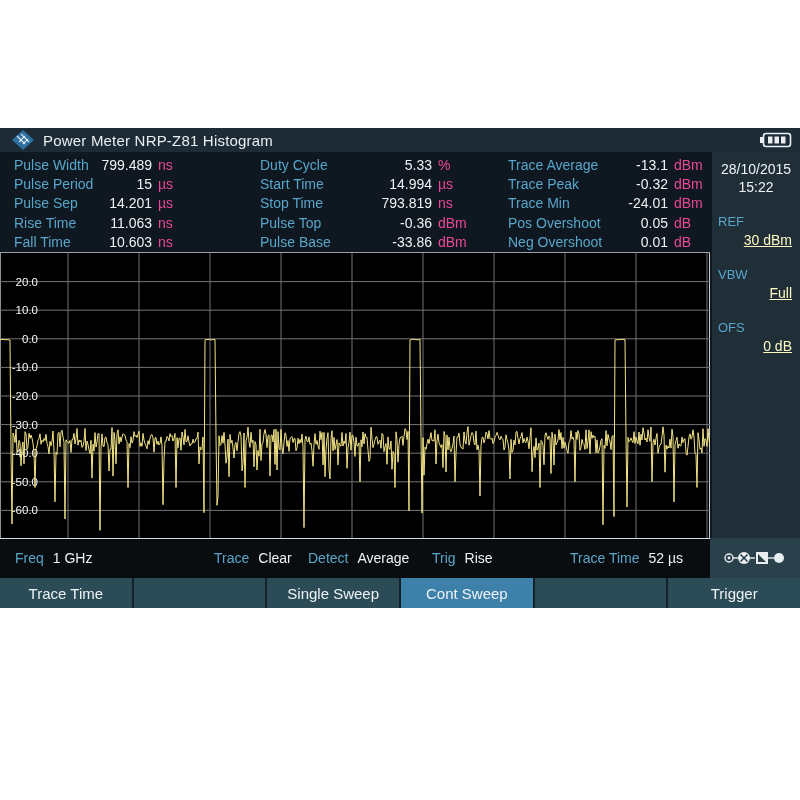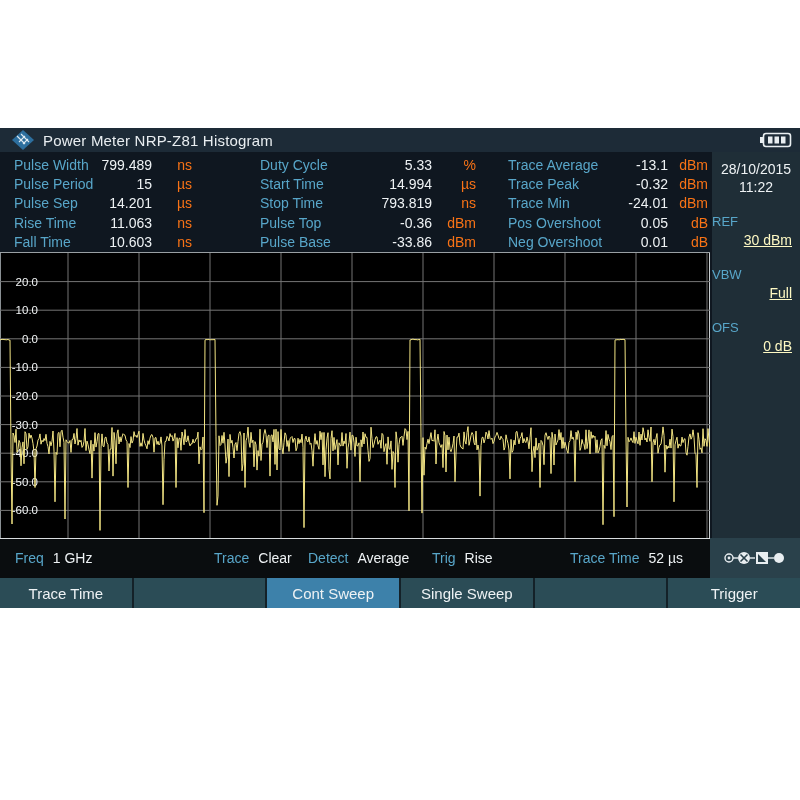--- a/index.html
+++ b/index.html
@@ -13,27 +13,27 @@
   .titlebar .title{color:#e9eef1;font-size:15px;margin-left:9px;letter-spacing:.2px;}
   .titlebar .batt{position:absolute;right:8px;top:4px;}
   
   .meas{position:absolute;left:0;top:24px;width:712px;height:100px;background:#0f1720;}
   .mcol{position:absolute;top:3px;display:grid;grid-auto-rows:19.4px;align-items:center;}
   .mcol.c1{left:14px;grid-template-columns:80px 58px 40px;}
   .mcol.c2{left:260px;grid-template-columns:82px 90px 44px;}
   .mcol.c3{left:508px;grid-template-columns:104px 56px 40px;}
   .mlabel{color:#58a6c9;font-size:14px;white-space:nowrap;}
   .mvalue{color:#eef2f4;font-size:14px;text-align:right;white-space:nowrap;}
-  .munit{color:#f97316;font-size:14px;padding-left:6px;white-space:nowrap;text-align:right;}
+  .munit{color:#ec4899;font-size:14px;padding-left:6px;white-space:nowrap;}
   
   .sidebar{position:absolute;left:712px;top:24px;width:88px;height:388px;background:#1f2e37;}
   .sb-date{color:#eef2f4;font-size:14px;text-align:center;margin-top:9px;}
   .sb-time{color:#eef2f4;font-size:14px;text-align:center;margin-top:2px;}
   .sb-group{margin-top:19px;}
-  .sb-label{color:#58a6c9;font-size:13px;}
+  .sb-label{color:#58a6c9;font-size:13px;padding-left:6px;}
   .sb-value{color:#fef9c3;font-size:14px;text-align:right;padding-right:8px;margin-top:3px;text-decoration:underline;}
   
   .chart{position:absolute;left:0;top:124px;width:710px;height:286px;background:#000;
          border-top:1px solid #9aa0a4;}
   
   .status{position:absolute;left:0;top:410px;width:710px;height:39px;background:#0a0d0f;
           border-top:1px solid #d8dcde;}
   .stitem{position:absolute;top:0;height:39px;line-height:39px;font-size:14px;white-space:nowrap;}
   .stitem .sl{color:#58a6c9;}
   .stitem .sv{color:#eef2f4;margin-left:9px;}
@@ -121,21 +121,21 @@
         <div class="mvalue">0.05</div>
         <div class="munit">dB</div>
         <div class="mlabel">Neg Overshoot</div>
         <div class="mvalue">0.01</div>
         <div class="munit">dB</div>
       </div>
   </div>
 
   <div class="sidebar">
     <div class="sb-date">28/10/2015</div>
-    <div class="sb-time">11:22</div>
+    <div class="sb-time">15:22</div>
     <div id="sb-groups">
         <div class="sb-group">
           <div class="sb-label">REF</div>
           <div class="sb-value">30 dBm</div>
         </div>
         <div class="sb-group">
           <div class="sb-label">VBW</div>
           <div class="sb-value">Full</div>
         </div>
         <div class="sb-group">
@@ -206,19 +206,19 @@
       </g>
       <rect x="33" y="4" width="12" height="12" fill="#e9eef1"></rect>
       <polygon points="35,6 43,14 35,14" fill="#2a414b"></polygon>
       <circle cx="56" cy="10" r="5" fill="#e9eef1"></circle>
     </svg>
   </div>
 
   <div class="softkeys" id="softkeys">
       <div class="softkey">Trace Time</div>
       <div class="softkey"></div>
+      <div class="softkey">Single Sweep</div>
       <div class="softkey active">Cont Sweep</div>
-      <div class="softkey">Single Sweep</div>
       <div class="softkey"></div>
       <div class="softkey">Trigger</div>
     </div>
 
 </div>
 
 </body></html>

